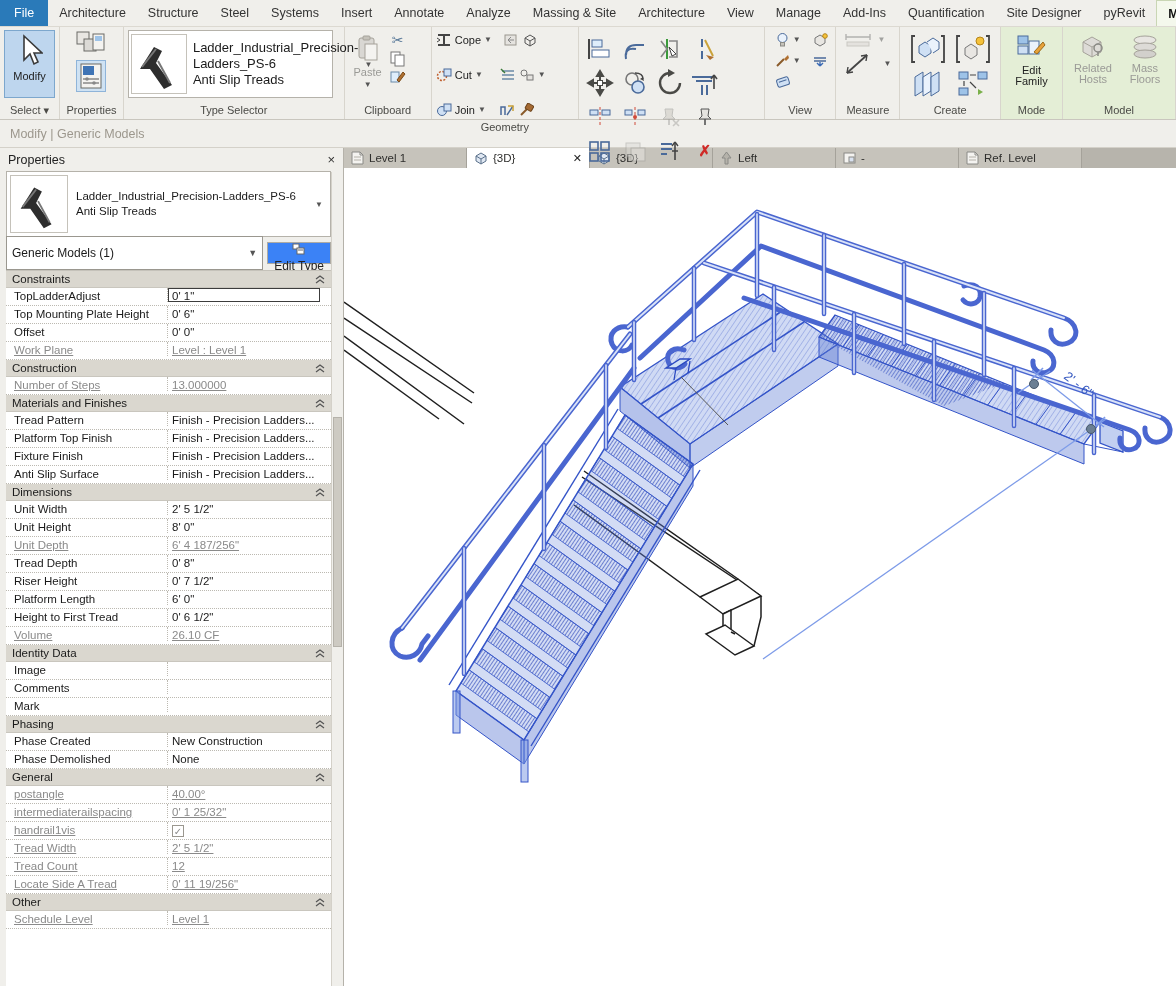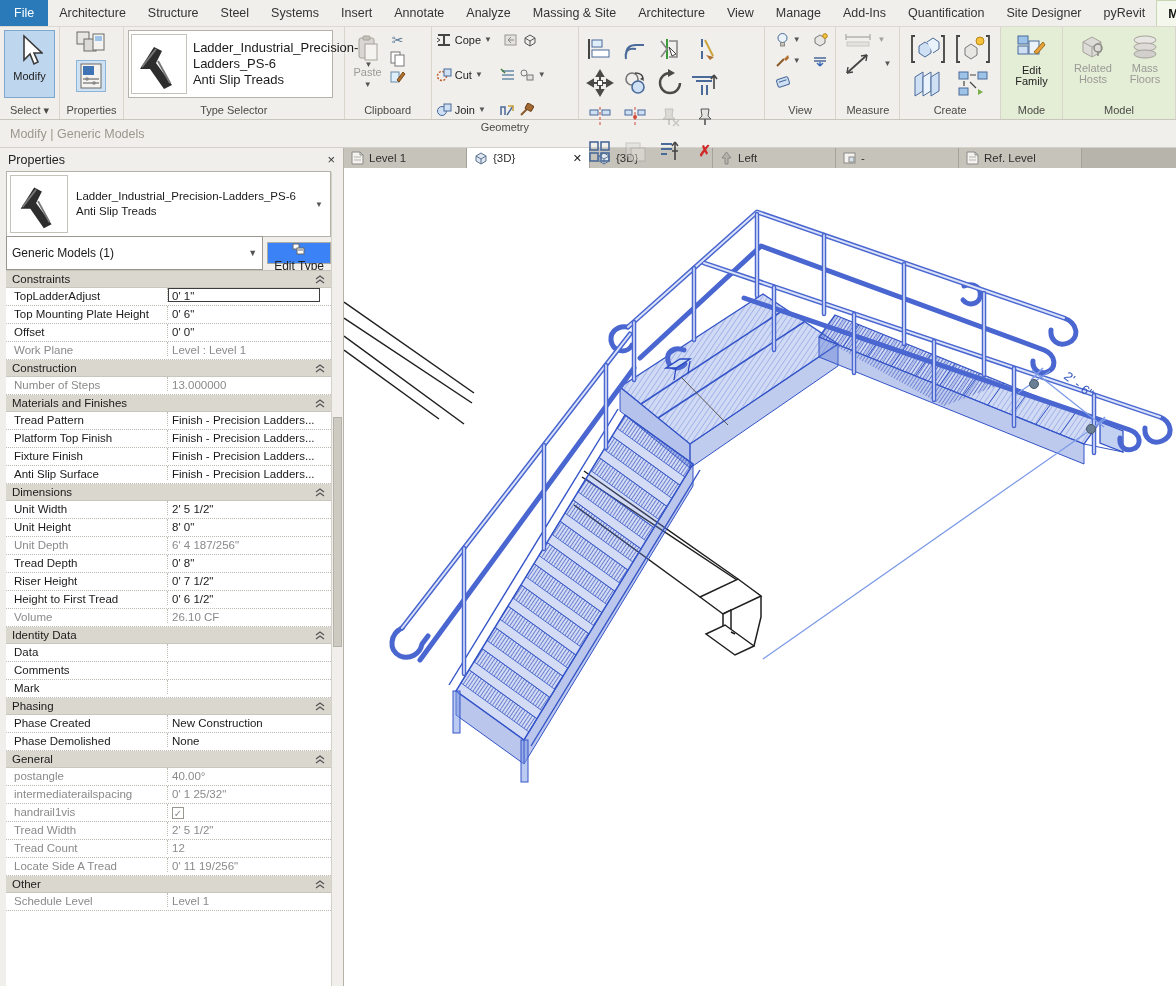--- a/index.html
+++ b/index.html
@@ -47,21 +47,21 @@
   .combo-row { display:flex; align-items:center; gap:4px; margin:4px 12px 3px 6px; height:24px; }
   .combo { flex:1; height:34px; background:#fff; border:1px solid #9a978f; display:flex; align-items:center; padding:0 5px; font-size:12px; }
   .combo .dd { margin-left:auto; color:#555; font-size:9px; }
   .edittype { height:22px; border:1px solid #aeaba3; background:#3b82f6; display:flex; align-items:center; gap:4px; padding:0 6px; font-size:12px; color:#222;flex-direction:column; }
   .grid { flex:1; overflow:hidden; margin:2px 12px 0 6px; border-top:1px solid #c5c2ba; background:#fff; }
   .sech { height:17px; background:#dad7cf; display:flex; align-items:center; padding:0 6px 0 6px; font-size:11.5px; color:#1a1a1a; border-bottom:1px solid #c9c6be; }
   .sech svg { margin-left:auto; }
   .prow { height:18px; display:flex; align-items:flex-start; border-bottom:1px dotted #bcb9b1; font-size:11.5px; }
   .prow .lab { width:162px; padding:2px 2px 0 8px; border-right:1px dotted #bcb9b1; white-space:nowrap; overflow:hidden; }
   .prow .val { flex:1; padding:2px 3px 0 4px; white-space:nowrap; overflow:hidden; position:relative; }
-  .prow.dim .lab, .prow.dim .val { color:#8a8a8a; }
+  .prow.dim .lab, .prow.dim .val { color:#8a8a8a;text-decoration:underline; }
   .prow .val.focus { outline:1.5px solid #3c3c3c; outline-offset:-1.5px; }
   .prow .stub { width:9px; background:#dedbd3; border-left:1px solid #b5b2aa; margin:1px; }
   .cb { width:12px; height:12px; border:1px solid #9a978f; background:#fff; display:inline-flex; align-items:center; justify-content:center; margin-top:1px; color:#8a8a8a; font-size:10px; }
   .pscroll { position:absolute; right:0; top:24px; bottom:0; width:12px; background:#f0efeb; border-left:1px solid #d4d1c9; }
   .pscroll .thumbv { position:absolute; left:1px; right:1px; top:245px; height:230px; background:#cdcac2; border:1px solid #b5b2aa; }
 
   
   .canvas-col { flex:1; display:flex; flex-direction:column; background:#fff; }
   .vtabs { height:23px; background:#b7b4ac; display:flex; align-items:stretch; }
   .vtab { width:123px; display:flex; align-items:center; gap:5px; padding:0 7px; font-size:11.5px; color:#2e2e2c; background:#c6c3bb; border-right:1px solid #a5a29a; cursor:pointer; white-space:nowrap; }
@@ -649,36 +649,41 @@
           <div class="lab">Tread Depth</div>
           <div class="val">0'  8"</div>
           <div class="stub"></div>
         </div>
         <div class="prow">
           <div class="lab">Riser Height</div>
           <div class="val">0'  7 1/2"</div>
           <div class="stub"></div>
         </div>
         <div class="prow">
+          <div class="lab">Platform Length</div>
+          <div class="val">6'  0"</div>
+          <div class="stub"></div>
+        </div>
+        <div class="prow">
           <div class="lab">Height to First Tread</div>
           <div class="val">0'  6 1/2"</div>
           <div class="stub"></div>
         </div>
         <div class="prow dim">
           <div class="lab">Volume</div>
           <div class="val">26.10 CF</div>
         </div>
         <div class="sech">
           <span>Identity Data</span>
           <svg width="10" height="9" viewBox="0 0 10 9">
             <path d="M1,4 L5,1 L9,4 M1,8 L5,5 L9,8" fill="none" stroke="#555" stroke-width="1.2"></path>
           </svg>
         </div>
         <div class="prow">
-          <div class="lab">Data</div>
+          <div class="lab">Image</div>
           <div class="val"></div>
         </div>
         <div class="prow">
           <div class="lab">Comments</div>
           <div class="val"></div>
         </div>
         <div class="prow">
           <div class="lab">Mark</div>
           <div class="val"></div>
         </div>

